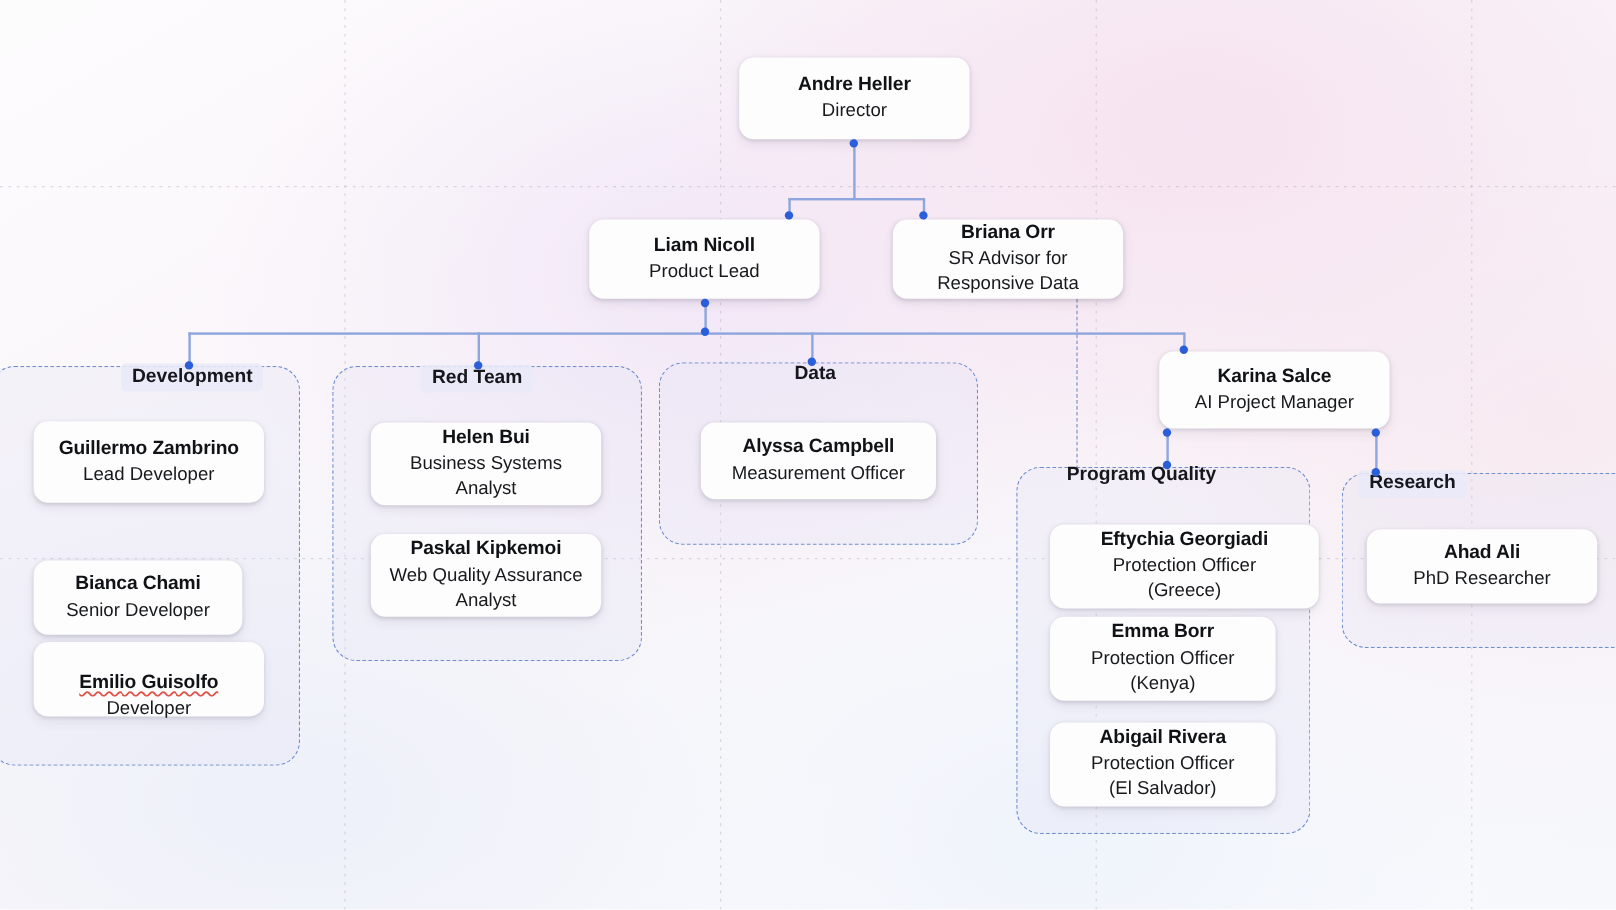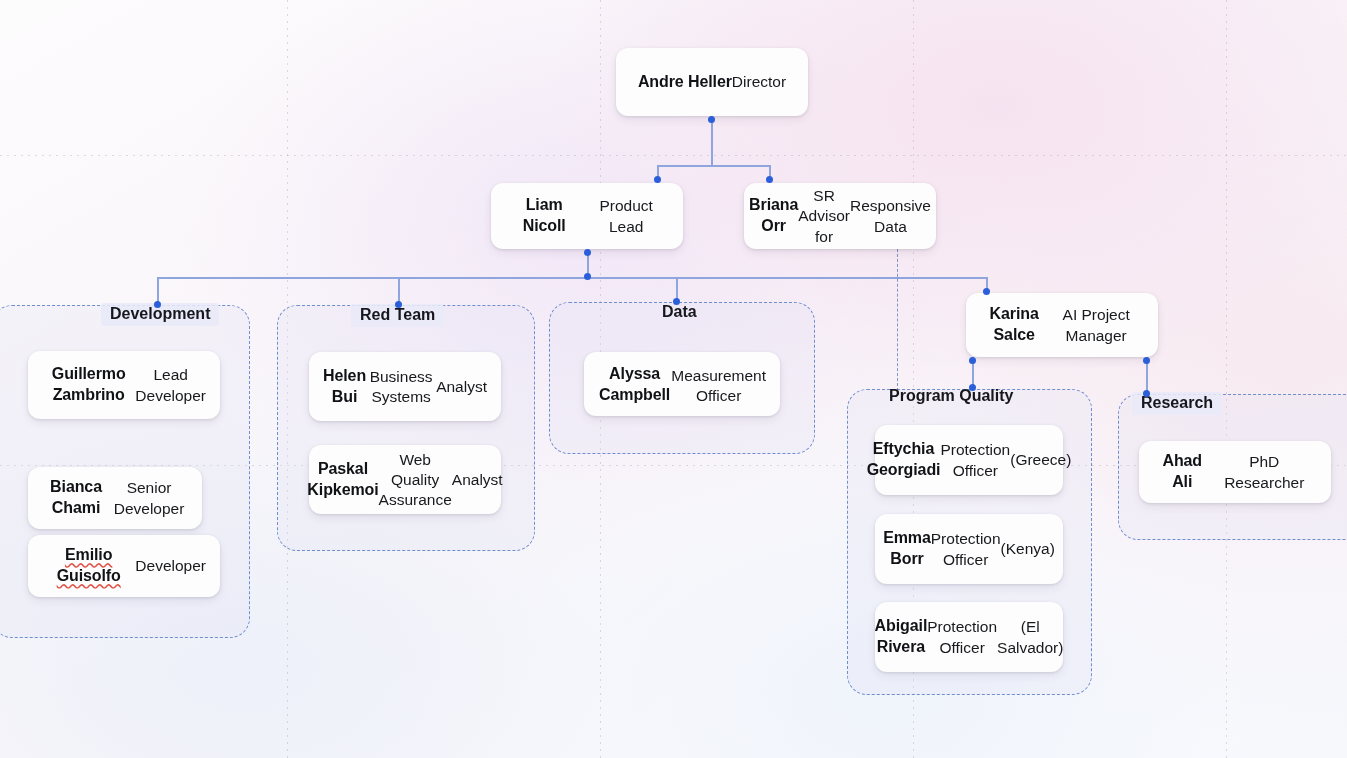--- a/index.html
+++ b/index.html
@@ -36,25 +36,25 @@
     background-size: 7px 1px;
   }
 
   
   .node {
     position: absolute;
     background: #fdfdfd;
     border-radius: 12px;
     box-shadow: 0 1px 3px rgba(40,30,60,0.13), 0 4px 10px rgba(40,30,60,0.07);
     display: flex;
-    flex-direction: row;
+    flex-direction: column;
     align-items: center;
     justify-content: center;
     text-align: center;
-    padding: 10px 14px;
+    padding: 24px 14px;
     z-index: 6;
   }
   .node .nm {
     font-size: 16px;
     font-weight: bold;
     color: #111216;
     line-height: 1.30;
     letter-spacing: -0.1px;
   }
   .node .rl {
@@ -199,26 +199,26 @@
     <div class="nm">Helen Bui</div>
     <div class="rl">Business Systems</div>
     <div class="rl">Analyst</div>
   </div>
   <div class="node" style="left:309px; top:445px; width:192px; height:69px;">
     <div class="nm">Paskal Kipkemoi</div>
     <div class="rl">Web Quality Assurance</div>
     <div class="rl">Analyst</div>
   </div>
 
-  <div class="node" style="left:584px; top:352px; width:196px; height:64px;align-items:flex-end;">
+  <div class="node" style="left:584px; top:352px; width:196px; height:64px;">
     <div class="nm">Alyssa Campbell</div>
     <div class="rl">Measurement Officer</div>
   </div>
 
-  <div class="node" style="left:875px; top:425px; width:188px; height:70px;">
+  <div class="node" style="left:875px; top:437px; width:224px; height:70px;">
     <div class="nm">Eftychia Georgiadi</div>
     <div class="rl">Protection Officer</div>
     <div class="rl">(Greece)</div>
   </div>
   <div class="node" style="left:875px; top:514px; width:188px; height:70px;">
     <div class="nm">Emma Borr</div>
     <div class="rl">Protection Officer</div>
     <div class="rl">(Kenya)</div>
   </div>
   <div class="node" style="left:875px; top:602px; width:188px; height:70px;">

